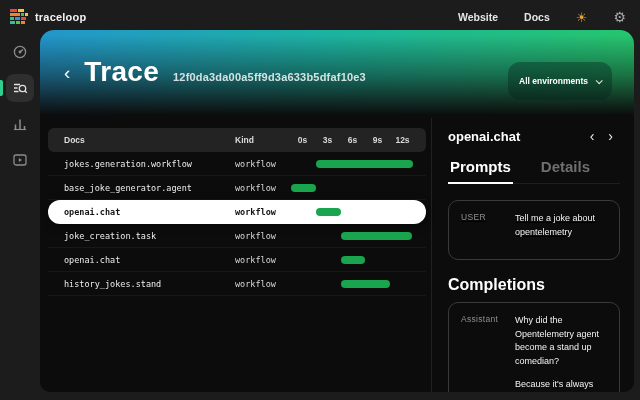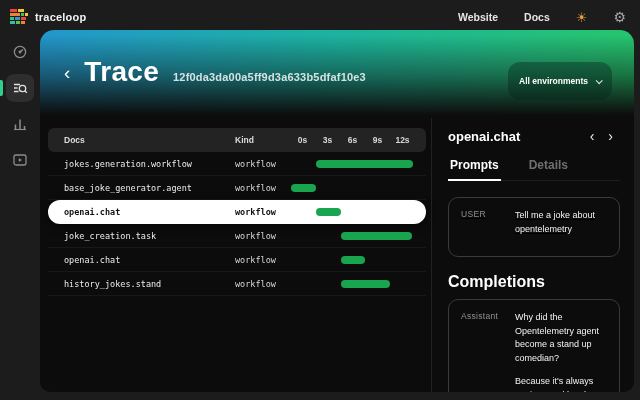--- a/index.html
+++ b/index.html
@@ -59,21 +59,21 @@
   .bar { position:absolute; top:50%; transform:translateY(-50%); height:8px; border-radius:4px; background:#18a54e; }
   .trow.selected { background:#fff; border-radius:13px; border-bottom-color:transparent; box-shadow:0 2px 8px rgba(0,0,0,.55); }
   .trow.selected .cell-name, .trow.selected .cell-kind { color:#121212; font-weight:700; }
 
   
   .panel { flex:1; border-left:1px solid rgba(255,255,255,.09); padding:8px 14px 10px 16px; display:flex; flex-direction:column; }
   .panel-head { display:flex; align-items:center; height:20px; }
   .panel-title { color:#fff; font-size:13px; font-weight:700; flex:1; }
   .nav-arrow { color:#efefef; font-size:14px; line-height:1; padding:0 7px; cursor:pointer; }
   .tabs { display:flex; gap:26px; margin-top:6px; border-bottom:1px solid rgba(255,255,255,.08); }
-  .tab { font-size:12px; font-weight:700; color:#6f6f6f; padding:6px 2px 7px; cursor:pointer; border-bottom:2px solid transparent; margin-bottom:-1px; }
+  .tab { font-size:15px; font-weight:700; color:#6f6f6f; padding:6px 2px 7px; cursor:pointer; border-bottom:2px solid transparent; margin-bottom:-1px; }
   .tab.active { color:#fff; border-bottom-color:#fff; }
   .msg-box { border:1px solid #3a3a3a; border-radius:10px; padding:11px 12px; display:flex; gap:10px; }
   .msg-box.user { margin-top:16px; min-height:60px;text-decoration:underline; }
   .msg-box.assistant { margin-top:8px; }
   .role { color:#8f8f8f; font-size:8.5px; letter-spacing:.3px; width:44px; flex:0 0 44px; }
   .msg-text { color:#f3f3f3; font-size:9px; line-height:1.5; }
   .msg-text p + p { margin-top:10px; }
   .section-label { margin-top:16px; color:#fff; font-size:16px; font-weight:700; }
 </style>
 </head>

